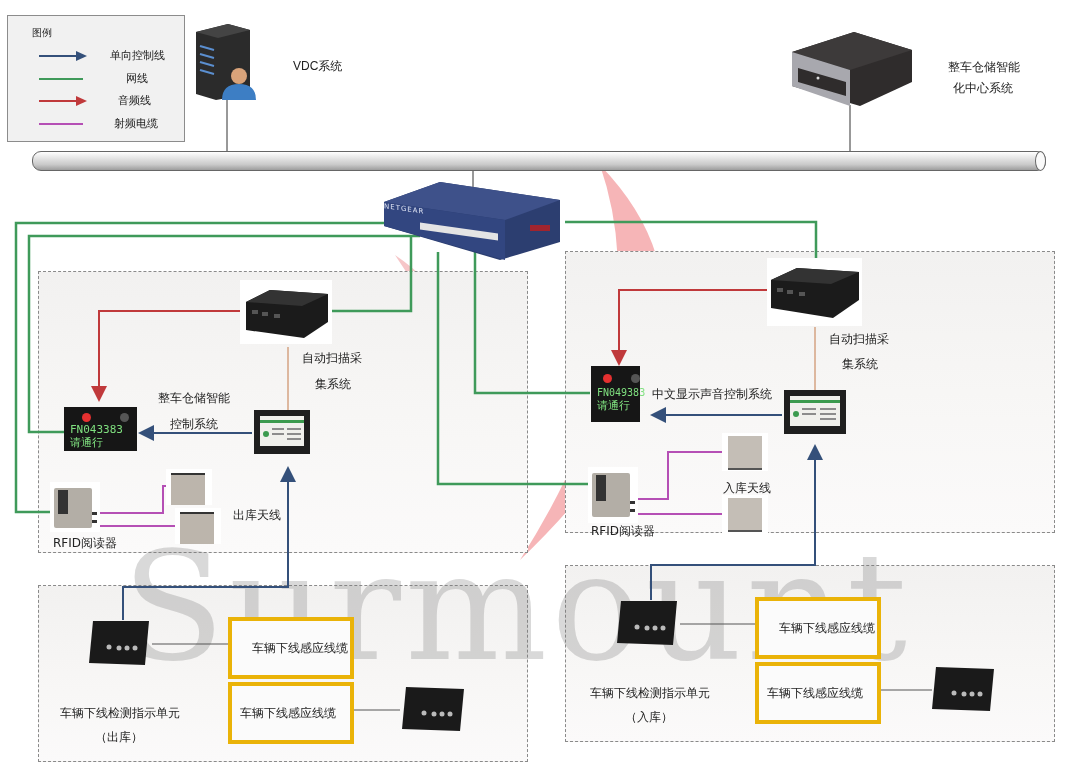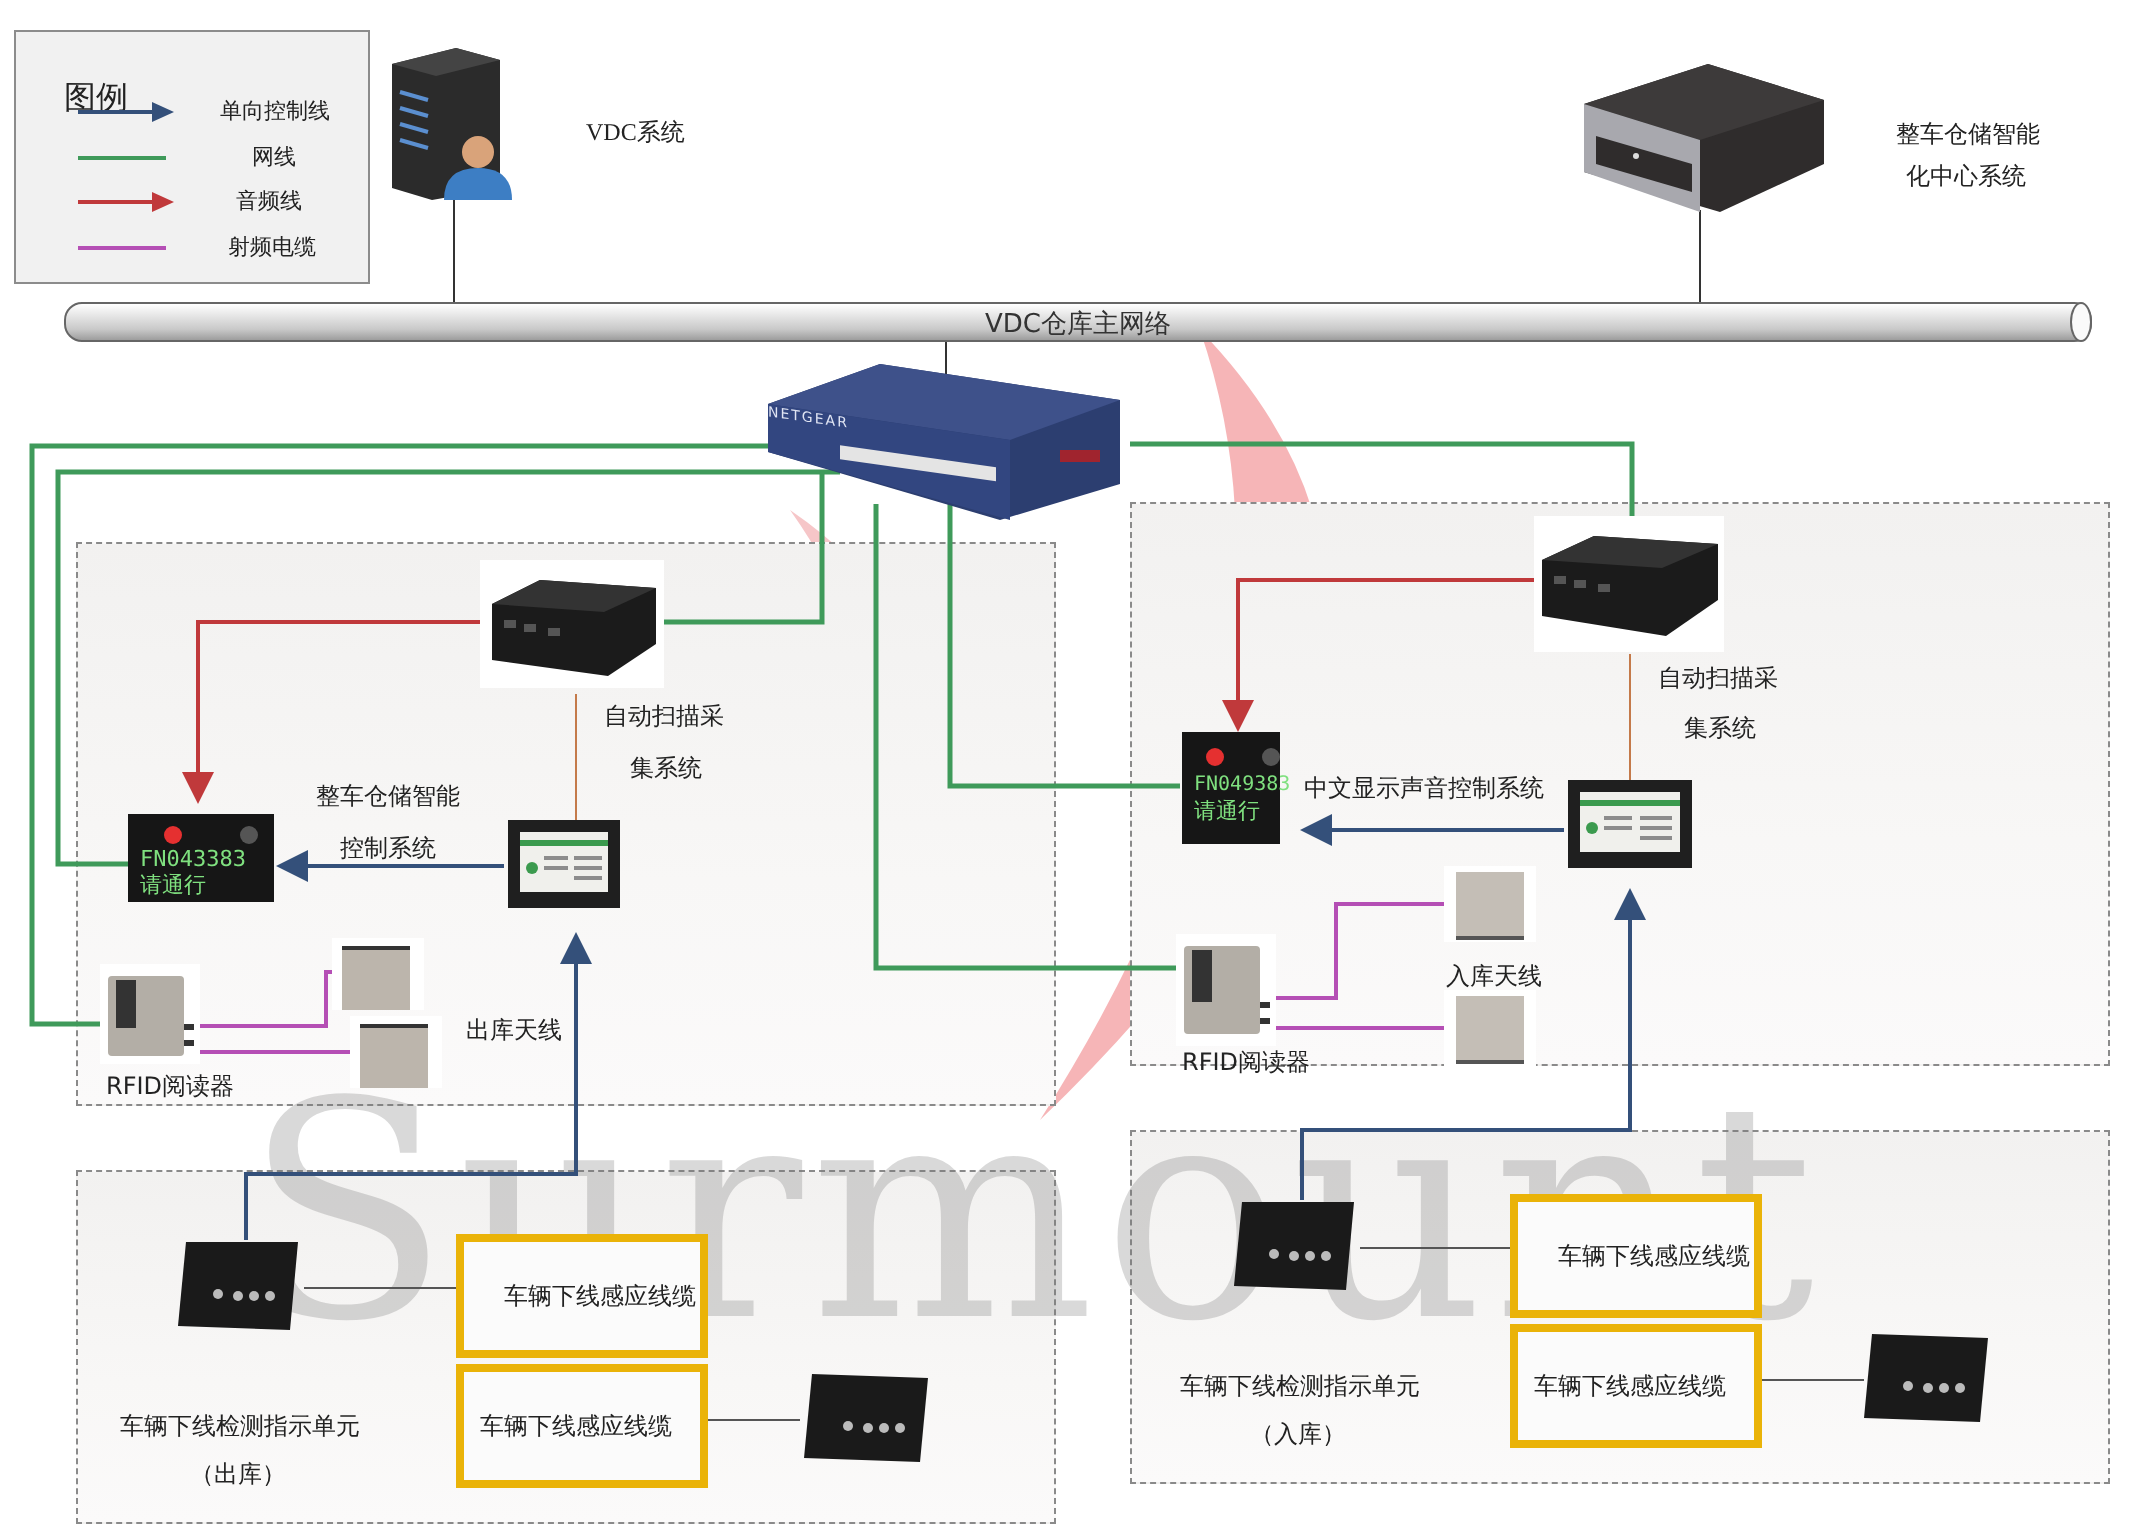--- a/index.html
+++ b/index.html
@@ -4,21 +4,21 @@
 <style>
   html, body { margin:0; padding:0; background:#ffffff; }
   body { width:1072px; height:768px; position:relative; overflow:hidden;
          font-family:"DejaVu Sans", "Liberation Sans", sans-serif; color:#222; }
   .abs { position:absolute; }
   .txt { position:absolute; font-size:12px; color:#222; white-space:nowrap; }
   .region { position:absolute; border:1px dashed #8a8a8a;
             background:linear-gradient(180deg,#f2f1f0 0%, #f8f7f6 60%, #fbfafa 100%); }
   .legend { position:absolute; left:7px; top:15px; width:176px; height:125px;
             border:1px solid #8c8c8c; background:#f1f1f1; }
-  .legend .title { position:absolute; left:24px; top:23px; font-size:16px; }
+  .legend .title { position:absolute; left:24px; top:10px; font-size:10px; }
   .legend .row { position:absolute; left:24px; height:14px; width:150px; }
   .legend .row .line { position:absolute; left:7px; top:6px; width:44px; height:2px; }
   .legend .row .lbl { position:absolute; left:78px; top:-1px; font-size:11px; white-space:nowrap; }
   .pipe { position:absolute; left:32px; top:151px; width:1012px; height:18px; border-radius:9px;
           background:linear-gradient(180deg,#ffffff 0%,#e8e8e8 30%,#c9c9c9 70%,#9d9d9d 100%);
           border:1px solid #666; }
   .pipe .end { position:absolute; right:-1px; top:-1px; width:9px; height:18px; border-radius:50%;
                border:1px solid #666; background:#fafafa; }
   .pipe .label { position:absolute; left:0; right:0; top:1px; text-align:center; font-size:13px; color:#333; }
   .device-box { position:absolute; background:#fff; }
@@ -116,36 +116,35 @@
   <g stroke="#555" stroke-width="1">
     <line x1="152" y1="644" x2="228" y2="644"></line>
     <line x1="348" y1="710" x2="400" y2="710"></line>
     <line x1="680" y1="624" x2="755" y2="624"></line>
     <line x1="875" y1="690" x2="932" y2="690"></line>
   </g>
 </svg>
 
 <div class="pipe">
   <div class="end"></div>
-  <div class="label">VDC仓库主网络</div>
 </div>
 
 <svg class="abs" style="left:192px;top:22px" width="68" height="80">
   <path d="M4,10 L36,2 L58,8 L58,72 L24,78 L4,72 Z" fill="#2b2b2b"></path>
   <path d="M4,10 L36,2 L58,8 L26,16 Z" fill="#444"></path>
   <g stroke="#5b8fd0" stroke-width="2">
       <line x1="8" y1="24" x2="22" y2="28"></line>
       <line x1="8" y1="32" x2="22" y2="36"></line>
       <line x1="8" y1="40" x2="22" y2="44"></line>
       <line x1="8" y1="48" x2="22" y2="52"></line>
     </g>
   <circle cx="47" cy="54" r="8" fill="#d9a37a"></circle>
   <path d="M30,78 Q30,62 47,62 Q64,62 64,78 Z" fill="#3d7ec4"></path>
 </svg>
-<div class="txt" style="left:293px;top:58px;font-family:Liberation Serif, serif;">VDC系统</div>
+<div class="txt" style="left:293px;top:58px;font-family:Liberation Sans, sans-serif;">VDC系统</div>
 
 <svg class="abs" style="left:790px;top:30px" width="125" height="78">
   <path d="M2,22 L64,2 L122,20 L122,52 L70,76 L2,56 Z" fill="#2f2c2c"></path>
   <path d="M2,22 L64,2 L122,20 L60,40 Z" fill="#3d3a3a"></path>
   <path d="M2,22 L60,40 L60,76 L2,56 Z" fill="#a8a8ae"></path>
   <path d="M8,38 L56,52 L56,66 L8,52 Z" fill="#2f2c2c"></path>
   <circle cx="28" cy="48" r="1.5" fill="#ddd"></circle>
 </svg>
 <div class="txt" style="left:948px;top:59px;">整车仓储智能</div>
 <div class="txt" style="left:953px;top:80px;">化中心系统</div>

